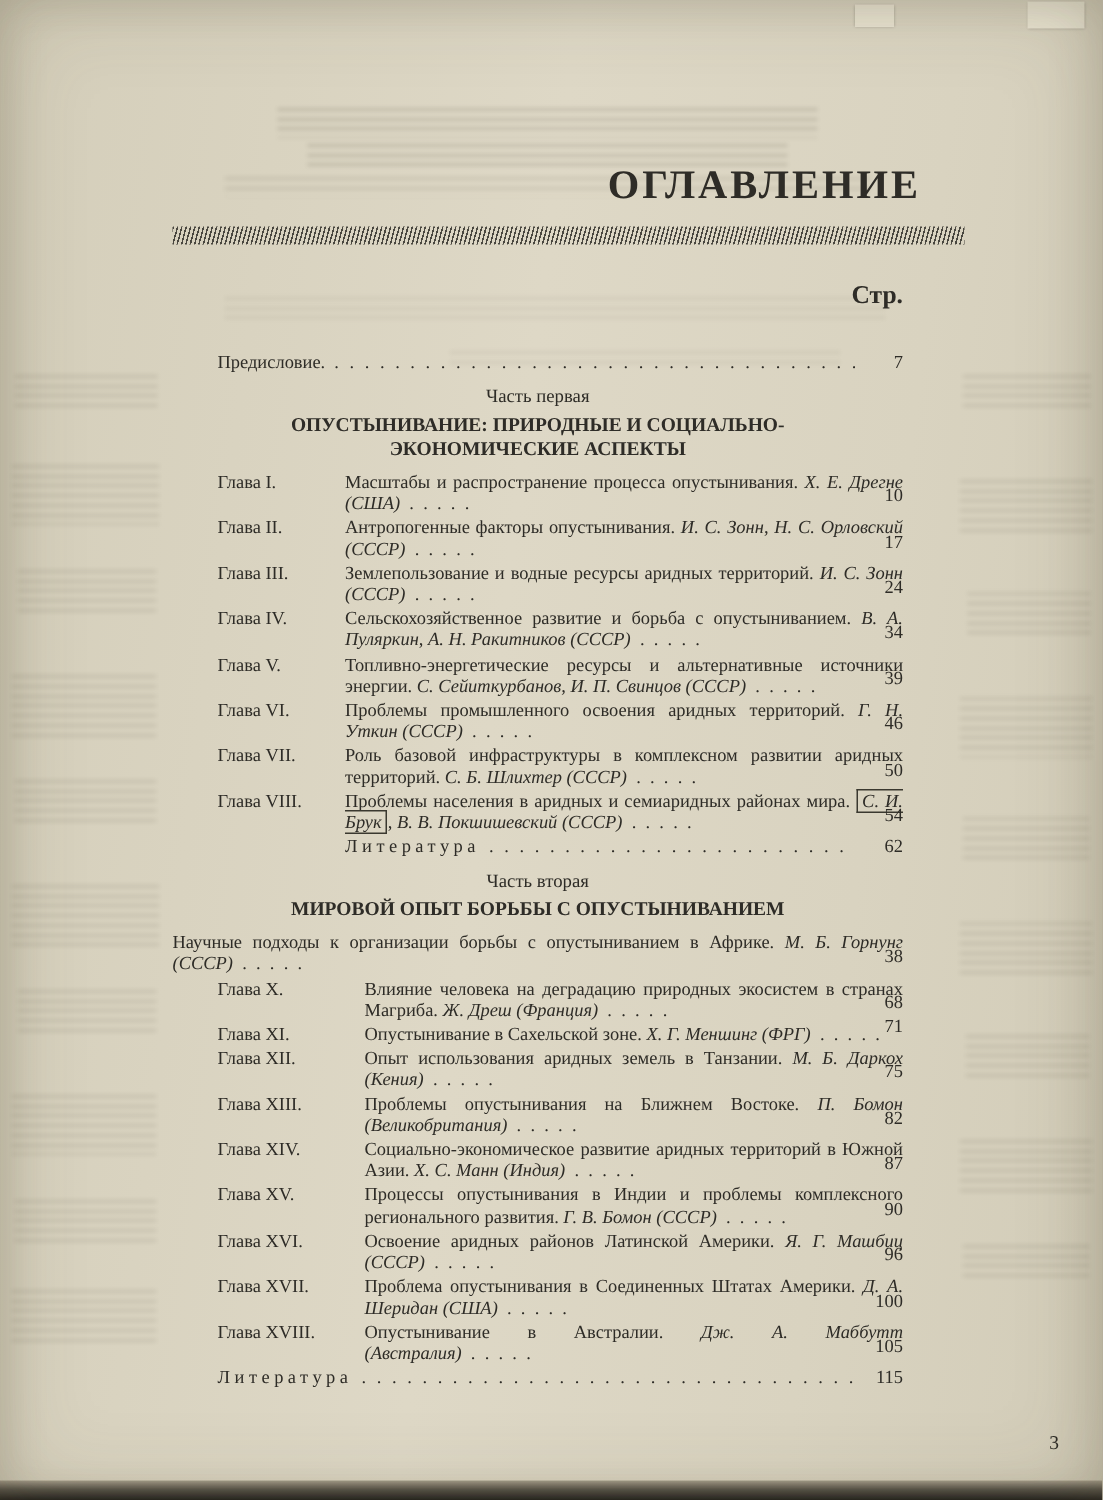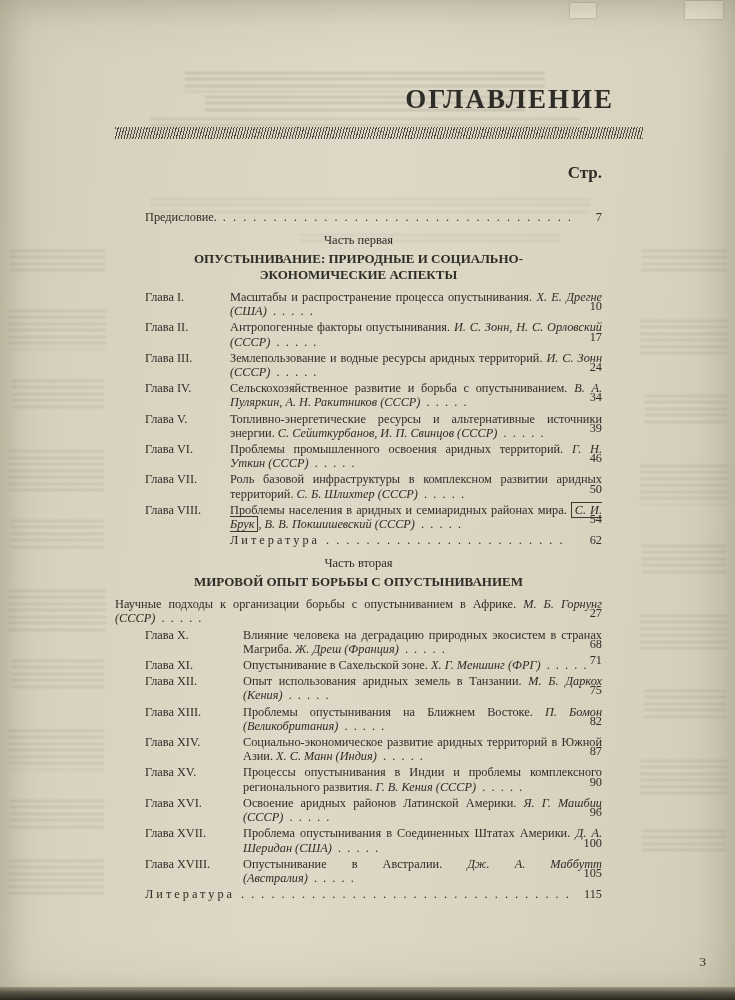--- a/index.html
+++ b/index.html
@@ -5,21 +5,21 @@
   html,body{margin:0;padding:0;background:#b5ae9c;}
   .page{
     position:relative;width:735px;height:1000px;overflow:hidden;
     background:linear-gradient(97deg,#d4ceba,#ded8c6 45%,#d9d3c0 75%,#d2ccb8);
     font-family:"Liberation Serif","DejaVu Serif",serif;color:#2e2c27;
   }
   .page::after{content:"";position:absolute;inset:0;pointer-events:none;
     box-shadow:inset 0 0 60px rgba(80,70,45,.18), inset -10px 0 30px rgba(80,70,45,.10), inset 10px 0 25px rgba(80,70,45,.10);}
   .content{position:relative;margin-left:115px;width:487px;}
   .title{font-size:27px;font-weight:bold;letter-spacing:2px;text-align:right;
-    margin:0 -12px 0 0;padding-top:84px;line-height:30px;}
+    margin:0 -12px 0 0;padding-top:108px;line-height:30px;}
   .rule{margin-top:13px;height:12px;width:528px;
     background:repeating-linear-gradient(105deg,#35332d 0px,#35332d 1px,transparent 1px,transparent 2.8px);
     opacity:.88;}
   .str{margin-top:26px;text-align:right;font-size:17px;font-weight:bold;line-height:15px;}
   .row{display:flex;align-items:baseline;font-size:12.3px;line-height:14px;}
   .preface-row{padding-left:30px;margin-top:30px;}
   .fill{flex:1;overflow:hidden;white-space:nowrap;margin:0 6px;}
   .fill::after{content:". . . . . . . . . . . . . . . . . . . . . . . . . . . . . . . . . . . . . . . . . . . . . . . . . . . . . . . . . . . . . . . .";letter-spacing:2px;}
   .pgr{min-width:26px;text-align:right;}
   .kicker{text-align:center;font-size:12.5px;margin-top:9px;line-height:15px;}
@@ -129,21 +129,21 @@
     <div class="row lit lit1">
       <span class="litlab">Литература</span>
       <span class="fill"></span>
       <span class="pgr">62</span>
     </div>
 
     <div class="kicker">Часть вторая</div>
     <div class="phead">МИРОВОЙ ОПЫТ БОРЬБЫ С ОПУСТЫНИВАНИЕМ</div>
 
     <div class="e p2">
-      <span class="t"><span>Научные подходы к организации борьбы с опустыниванием в Африке.</span> <i>М. Б. Горнунг (СССР)</i><span class="ld"></span><span class="pg">27</span></span>
+      <span class="t"><span>Научные подходы к организации борьбы с опустыниванием в Африке.</span> <i>М. Б. Горнунг (СССР)</i><span class="ld"></span><span class="pg">38</span></span>
     </div>
     <div class="e p2">
       <span class="n">Глава X.</span>
       <span class="t"><span>Влияние человека на деградацию природных экосистем в странах Магриба.</span> <i>Ж. Дреш (Франция)</i><span class="ld"></span><span class="pg">68</span></span>
     </div>
     <div class="e p2">
       <span class="n">Глава XI.</span>
       <span class="t"><span>Опустынивание в Сахельской зоне.</span> <i>Х. Г. Меншинг (ФРГ)</i><span class="ld"></span><span class="pg">71</span></span>
     </div>
     <div class="e p2">
@@ -153,21 +153,21 @@
     <div class="e p2">
       <span class="n">Глава XIII.</span>
       <span class="t"><span>Проблемы опустынивания на Ближнем Востоке.</span> <i>П. Бомон (Великобритания)</i><span class="ld"></span><span class="pg">82</span></span>
     </div>
     <div class="e p2">
       <span class="n">Глава XIV.</span>
       <span class="t"><span>Социально-экономическое развитие аридных территорий в Южной Азии.</span> <i>Х. С. Манн (Индия)</i><span class="ld"></span><span class="pg">87</span></span>
     </div>
     <div class="e p2">
       <span class="n">Глава XV.</span>
-      <span class="t"><span>Процессы опустынивания в Индии и проблемы комплексного регионального развития.</span> <i>Г. В. Кения (СССР)</i><span class="ld"></span><span class="pg">90</span></span>
+      <span class="t"><span>Процессы опустынивания в Индии и проблемы комплексного регионального развития.</span> <i>Г. В. Бомон (СССР)</i><span class="ld"></span><span class="pg">90</span></span>
     </div>
     <div class="e p2">
       <span class="n">Глава XVI.</span>
       <span class="t"><span>Освоение аридных районов Латинской Америки.</span> <i>Я. Г. Машбиц (СССР)</i><span class="ld"></span><span class="pg">96</span></span>
     </div>
     <div class="e p2">
       <span class="n">Глава XVII.</span>
       <span class="t"><span>Проблема опустынивания в Соединенных Штатах Америки.</span> <i>Д. А. Шеридан (США)</i><span class="ld"></span><span class="pg">100</span></span>
     </div>
     <div class="e p2">

